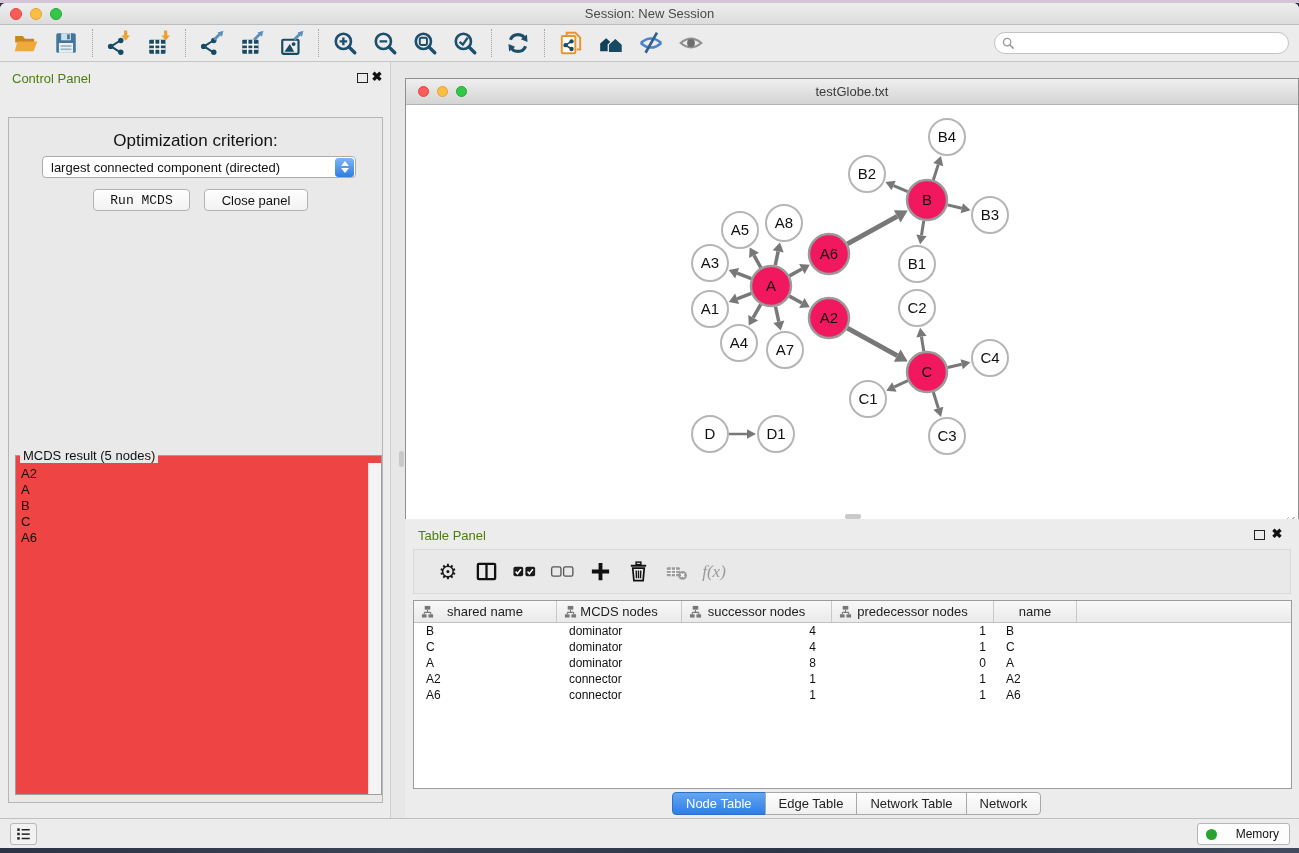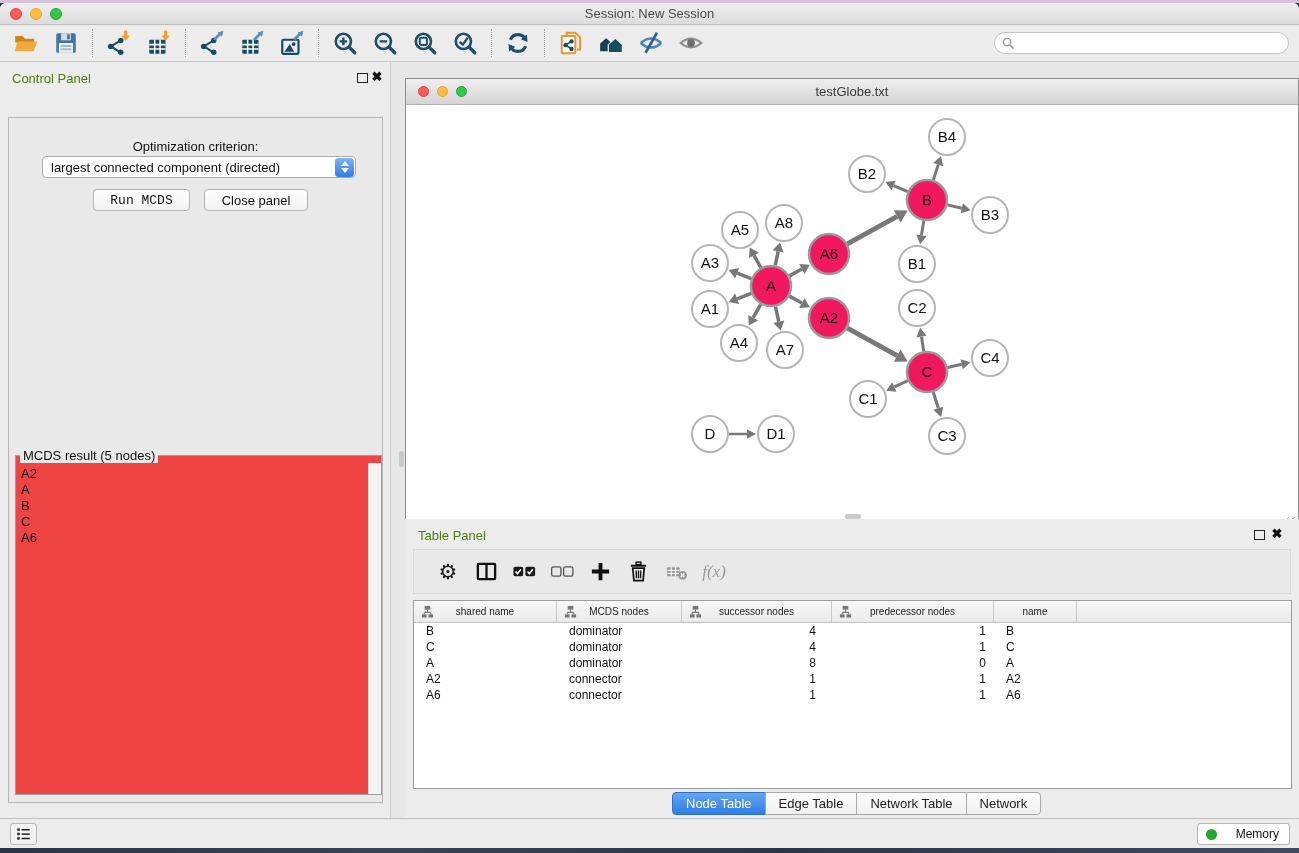--- a/index.html
+++ b/index.html
@@ -50,21 +50,21 @@
   .seg-btn { height:21px; line-height:19px; padding:0 13px; font-size:13px; color:#222;
      background:linear-gradient(#fefefe,#f0f0f0); border:1px solid #a9a9a9; margin-left:-1px; cursor:pointer; }
   .seg-btn:first-child { border-radius:4px 0 0 4px; margin-left:0; }
   .seg-btn:last-child { border-radius:0 4px 4px 0; }
   .seg-btn.sel { background:linear-gradient(#64a6f0,#2e7de8); color:#fff; border-color:#2e6fc9; }
 
   .cp-tabs { left:50%; transform:translateX(-50%); top:34px; }
 
   .cp-pane { position:absolute; left:8px; top:55px; width:375px; height:686px; background:#e9e9e9;
      border:1px solid #b6b6b6; }
-  .opt-label { position:absolute; left:0; width:100%; top:21px; text-align:center; font-size:13px; color:#111; }
+  .opt-label { position:absolute; left:0; width:100%; top:13px; text-align:center; font-size:17px; color:#111; }
   .dropdown { position:absolute; left:33px; top:38px; width:314px; height:22px; background:#fff;
      border:1px solid #ababab; border-radius:4px; display:flex; align-items:center; cursor:pointer; }
   .dropdown .val { flex:1; font-size:13px; color:#111; padding-left:8px; white-space:nowrap; overflow:hidden; }
   .stepper { width:19px; height:19px; margin-right:1px; border-radius:3.5px;
      background:linear-gradient(#7db6f6,#2f7de0); display:flex; flex-direction:column; align-items:center; justify-content:center; }
   .arr-up { width:0; height:0; border-left:4px solid transparent; border-right:4px solid transparent;
      border-bottom:5px solid #fff; margin-bottom:2px; }
   .arr-down { width:0; height:0; border-left:4px solid transparent; border-right:4px solid transparent;
      border-top:5px solid #fff; }
   .cp-btn { position:absolute; top:71px; height:22px; font-size:13px; color:#111;
@@ -99,21 +99,21 @@
      border:1px solid #d9d9d9; display:flex; align-items:center; padding-left:15px; }
   .tp-btn { width:38px; height:36px; background:none; border:none; display:flex; align-items:center;
      justify-content:center; cursor:pointer; }
   .tp-btn svg { width:23px; height:23px; }
   .gear-glyph { font-size:21px; color:#1a1a1a; line-height:21px; }
   .fx { font-family:"Liberation Serif", serif; font-style:italic; font-size:17px; color:#9a9a9a; }
 
   .node-table { position:absolute; left:8px; top:81px; width:879px; height:189px; background:#fff;
      border:1px solid #9c9c9c; overflow:hidden; }
   .t-head { display:flex; height:22px; background:linear-gradient(#f8f8f8,#eaeaea); border-bottom:1px solid #c2c2c2; }
-  .t-hcell { display:flex; align-items:center; justify-content:center; gap:4px; font-size:10px; color:#222;
+  .t-hcell { display:flex; align-items:center; justify-content:center; gap:4px; font-size:13px; color:#222;
      border-right:1px solid #c9c9c9; position:relative; cursor:pointer; }
   .t-hcell svg { width:13px; height:13px; position:absolute; left:7px; }
   .t-hfill { flex:1; }
   .t-row { display:flex; height:16px; align-items:center; cursor:default; }
   .t-cell { font-size:12px; color:#111; white-space:nowrap; overflow:hidden; }
   .c0 { width:143px; padding-left:12px; }
   .c1 { width:125px; padding-left:12px; }
   .c2 { width:150px; padding-right:16px; text-align:right; }
   .c3 { width:162px; padding-right:8px; text-align:right; }
   .c4 { width:83px; padding-left:12px; }

